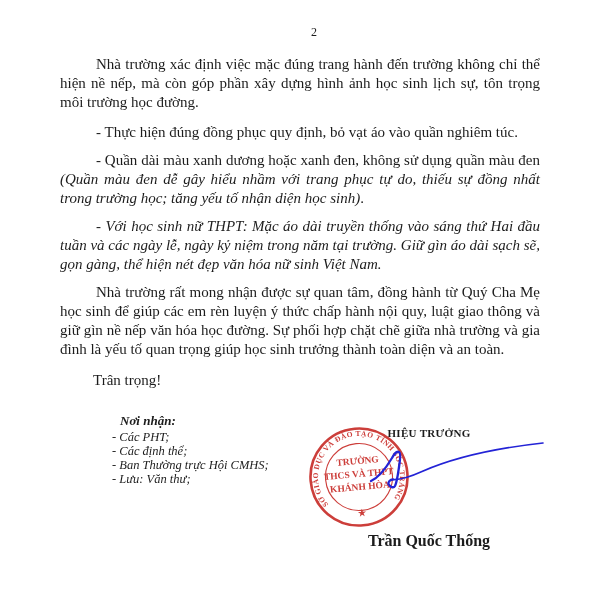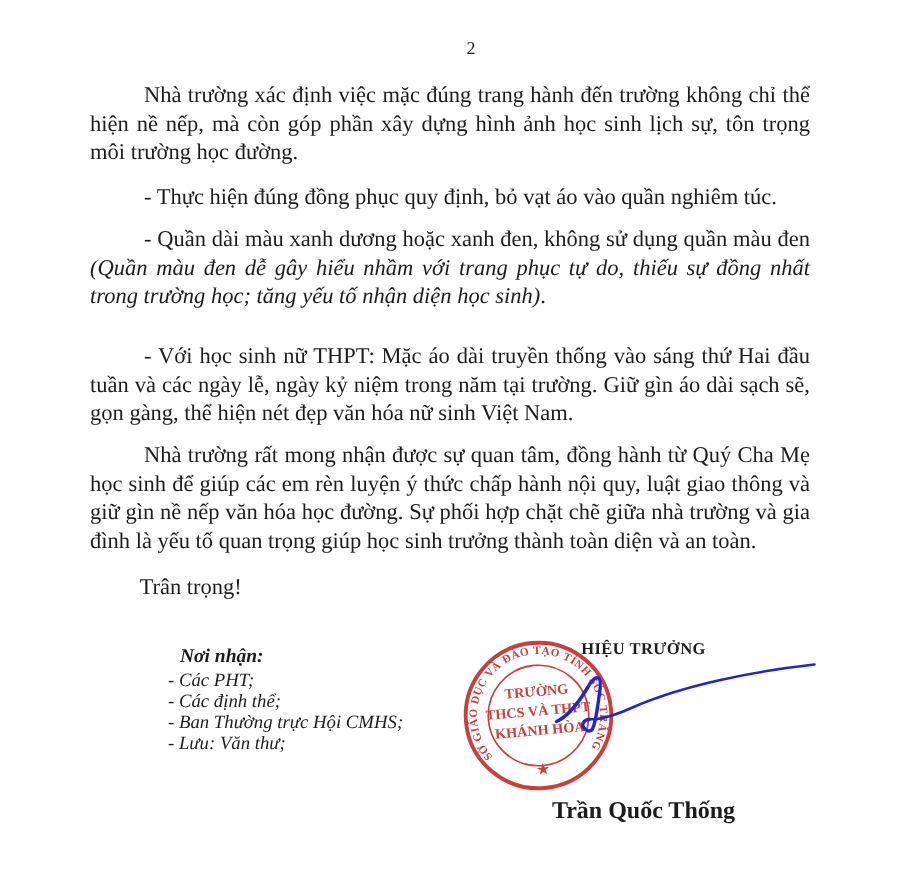--- a/index.html
+++ b/index.html
@@ -24,29 +24,29 @@
   }
   .para{
     margin:0;
     font-size:15px;line-height:19px;
     text-align:justify;
     text-indent:36px;
   }
   .p-intro{margin-top:4px;}
   .p-b1{margin-top:11px;}
   .p-b2{margin-top:9px;}
-  .p-b3{margin-top:21px;}
+  .p-b3{margin-top:9px;font-style:italic;}
   .p-coop{margin-top:9px;}
   .closing{
     margin:12px 0 0 33px;
     font-size:15px;line-height:19px;text-indent:0;
   }
   .recipients{
     position:absolute;left:112px;top:414px;
-    font-style:italic;font-size:12.5px;line-height:14px;margin-top:16px;
+    font-style:italic;font-size:12.5px;line-height:14px;
   }
   .recipients .label{
     font-weight:bold;font-size:13px;margin:0 0 2px 8px;
   }
   .recipients .item{margin:0;font-family:Liberation Serif, serif;}
   .sig-title{
     position:absolute;left:329px;top:412px;width:200px;
     text-align:center;font-weight:bold;font-size:11px;line-height:18px;
     letter-spacing:0.3px;
     margin-top:12px;

